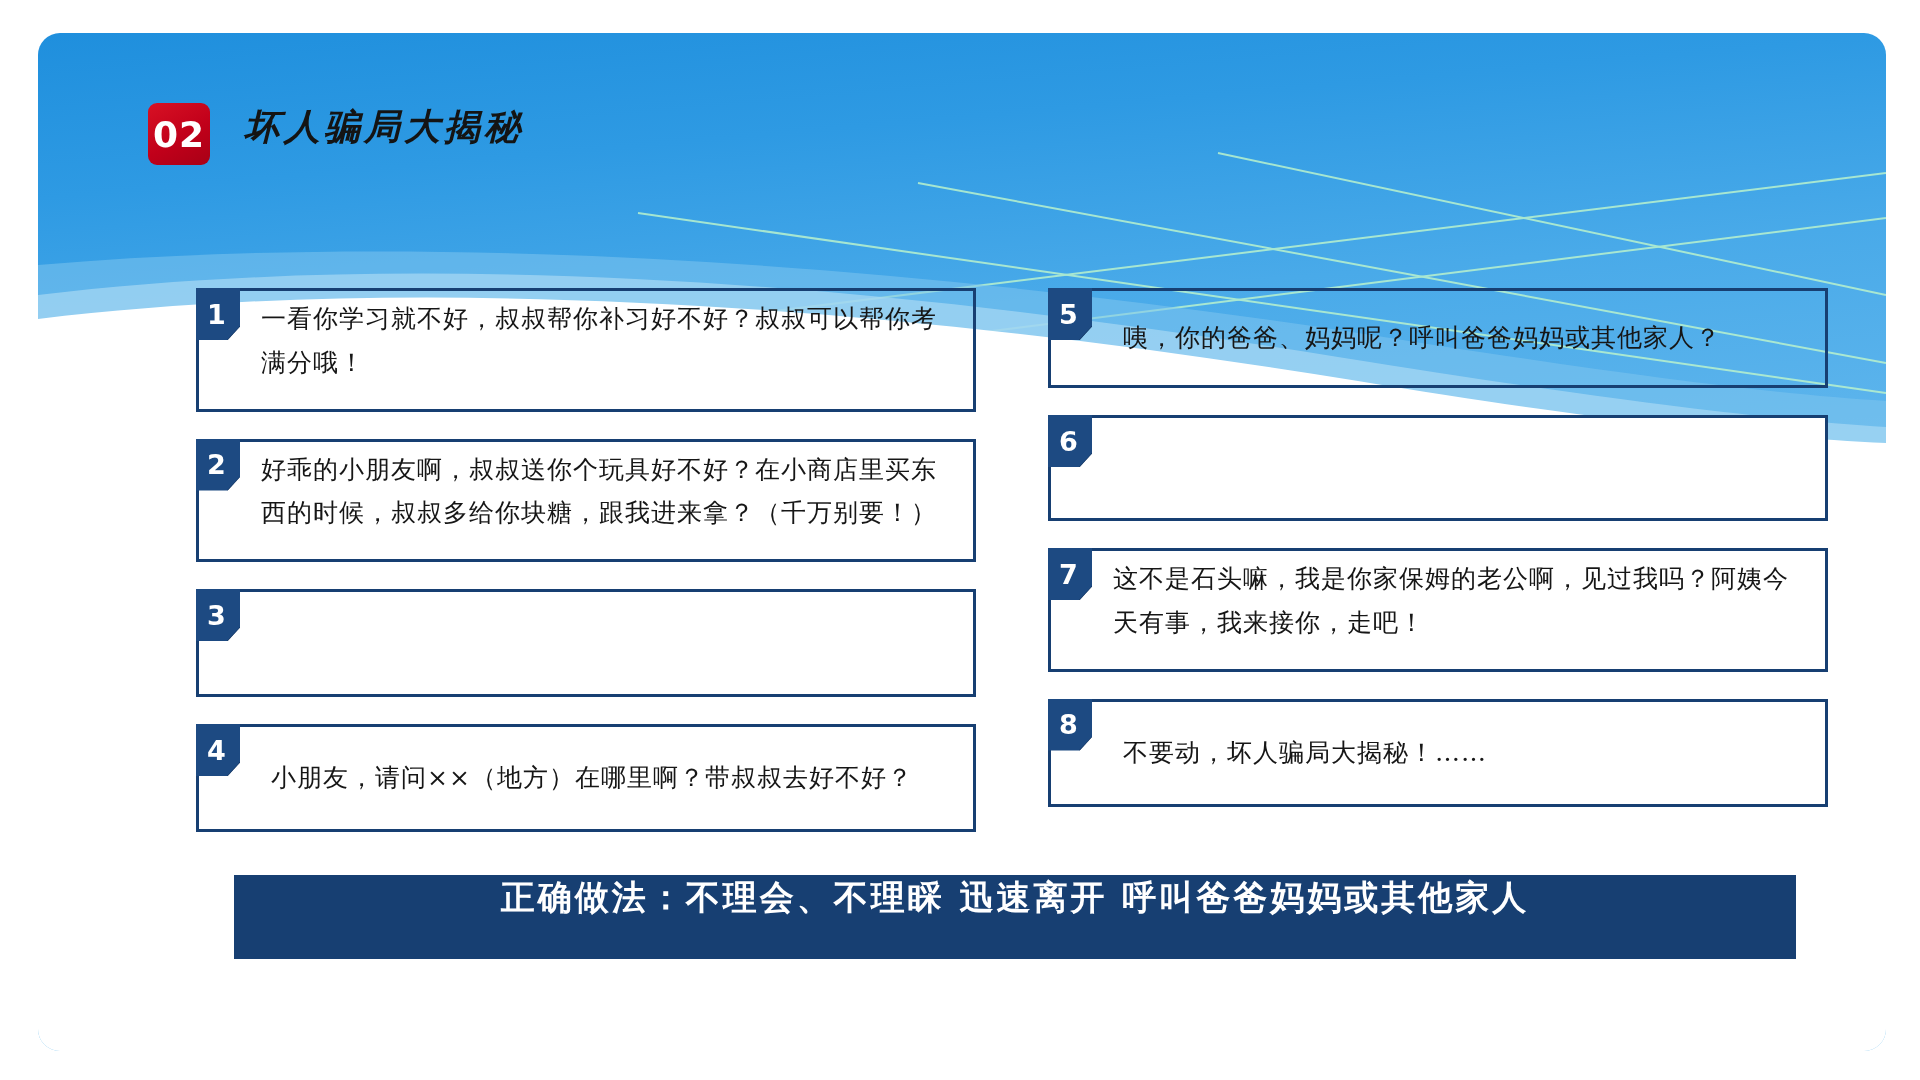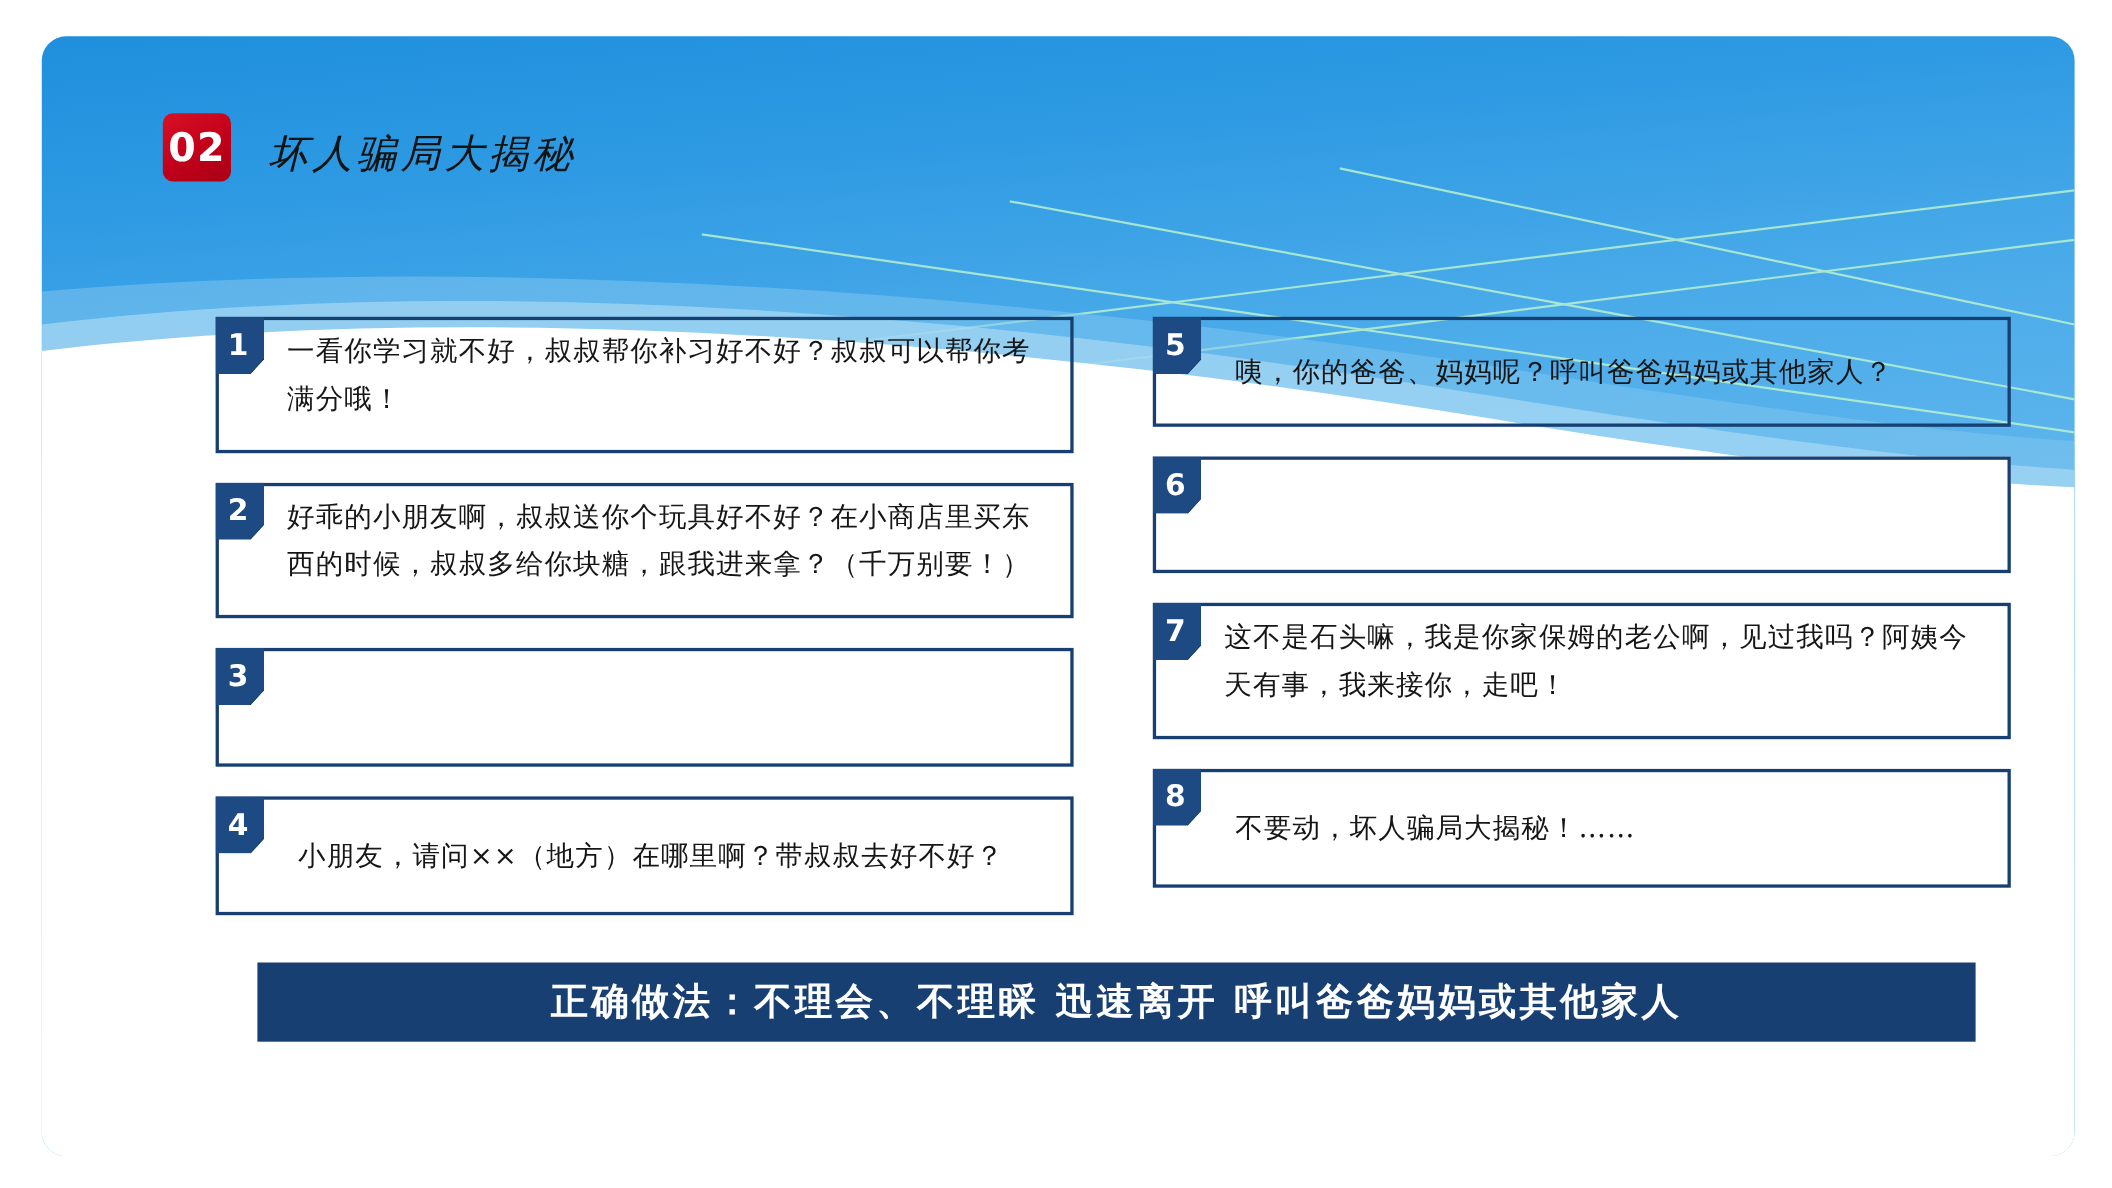--- a/index.html
+++ b/index.html
@@ -54,42 +54,42 @@
     width: 1848px; height: 1018px;
     pointer-events: none;
   }
 
   
   #header {
     position: absolute;
     left: 110px;
     top: 70px;
     display: flex;
-    align-items: flex-end;
+    align-items: flex-start;
     gap: 34px;
     z-index: 6;
   }
   #num-badge {
     width: 62px;
     height: 62px;
     border-radius: 9px;
     background: linear-gradient(150deg, #d81124 0%, #c1001a 55%, #a80016 100%);
     color: #ffffff;
     font-size: 36px;
     font-weight: bold;
     letter-spacing: 1px;
     display: flex;
     align-items: center;
     justify-content: center;
     font-family: "DejaVu Sans", "Liberation Sans", sans-serif;
   }
   #header-title {
     color: #141414;
     font-size: 36px;
-    font-weight: normal;
+    font-weight: bold;
     letter-spacing: 4px;
     font-family: "DejaVu Serif", "Liberation Serif", serif;
     font-style: italic;
     white-space: nowrap;
   }
 
   
   .column {
     position: absolute;
     width: 780px;
@@ -165,25 +165,25 @@
   .card-8 .card-text {
     padding-left: 72px;
   }
 
   
   #footer-banner {
     position: absolute;
     left: 196px;
     top: 842px;
     width: 1562px;
-    height: 72px;
+    height: 84px;
     background: #173f72;
     color: #ffffff;
     display: flex;
-    align-items: center;
+    align-items: flex-start;
     justify-content: center;
     font-family: "DejaVu Serif", "Liberation Serif", serif;
     font-size: 34px;
     font-weight: bold;
     letter-spacing: 3px;
     z-index: 6;
     white-space: nowrap;
   }
 </style>
 </head>

